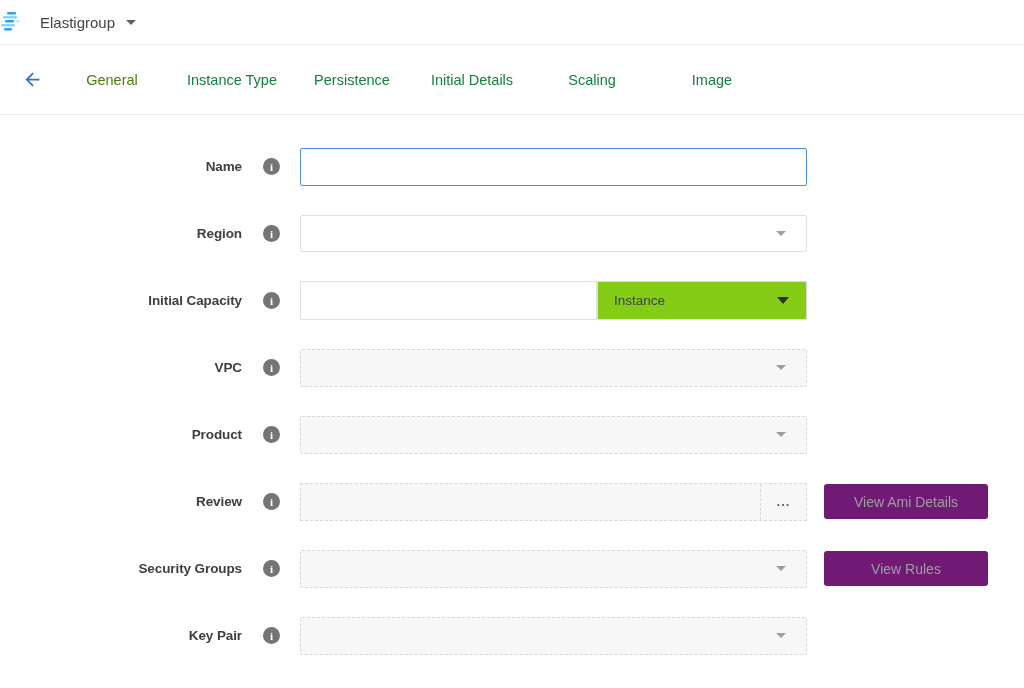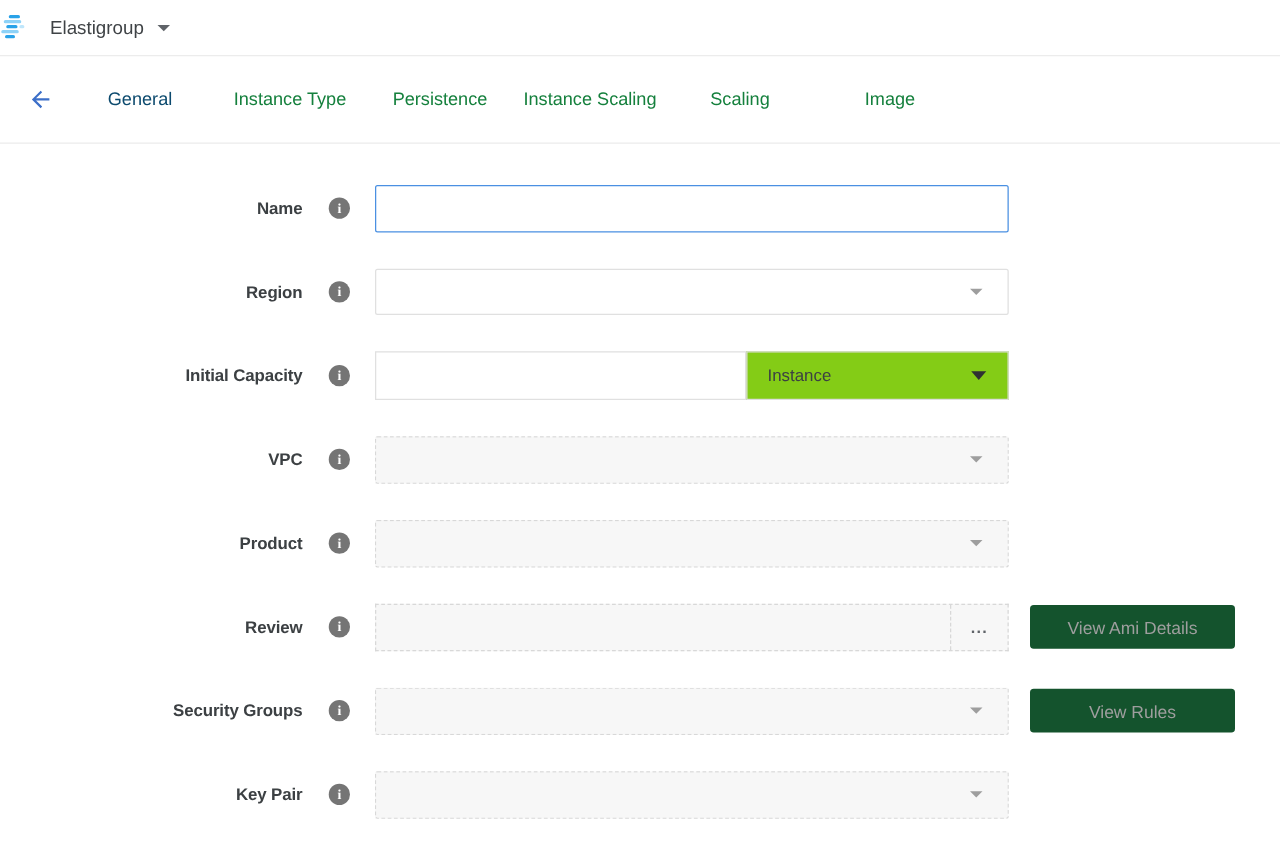--- a/index.html
+++ b/index.html
@@ -10,21 +10,21 @@
   .logo { width:28px; height:24px; display:flex; align-items:center; }
   .app-switcher { display:flex; align-items:center; gap:11px; margin-left:12px; cursor:pointer; }
   .app-title { font-size:15px; color:#3f4346; }
   .caret { width:0; height:0; border-left:5px solid transparent; border-right:5px solid transparent; border-top:5px solid #5f6368; }
 
   
   .tabbar { height:70px; display:flex; align-items:center; border-bottom:1px solid #ececec; }
   .back-button { width:40px; height:40px; margin-left:12px; background:none; border:none; display:flex; align-items:center; justify-content:center; cursor:pointer; }
   .tabs { display:flex; }
   .tab { width:120px; text-align:center; font-size:14.5px; color:#15803d; cursor:pointer; white-space:nowrap; }
-  .tab.active { color:#0c4a6e; }
+  .tab.active { color:#4d7c0f; }
 
   
   .form { padding-top:32px; }
   .row { display:flex; align-items:center; margin-bottom:28px; height:39px; }
   .label-cell { width:300px; display:flex; justify-content:flex-end; align-items:center; padding-right:20px; gap:21px; }
   .field-label { font-weight:bold; font-size:13.5px; color:#3c4043; letter-spacing:-0.1px; }
   .info-icon { width:17px; height:17px; min-width:17px; border-radius:50%; background:#757575; color:#ffffff;
                font-size:11px; font-weight:bold; font-family:"Liberation Serif", serif;
                display:flex; align-items:center; justify-content:center; cursor:pointer; }
   .control-cell { width:507px; display:flex; align-items:center; }
@@ -41,21 +41,21 @@
   .unit-select { width:210px; height:39px; background:#84cc16; border:1px solid #dedede;
                  display:flex; align-items:center; justify-content:space-between; padding:0 17px 0 16px; cursor:pointer; }
   .unit-select .unit-text { font-size:13.5px; color:#3c4043; }
   .unit-select .caret { border-left-width:6px; border-right-width:6px; border-top-width:7px; border-top-color:#2f3133; }
 
   .image-picker { width:507px; height:38px; border:1px dashed #d8d8d8; background:#f7f7f7; display:flex; }
   .image-value { flex:1; }
   .image-browse { width:46px; border-left:1px dashed #d8d8d8; display:flex; align-items:center; justify-content:center;
                   color:#5f6368; font-size:13px; font-weight:bold; letter-spacing:1px; cursor:pointer; }
 
-  .side-button { margin-left:17px; width:164px; height:35px; background:#14532d; border:none; border-radius:3px;
+  .side-button { margin-left:17px; width:164px; height:35px; background:#701a75; border:none; border-radius:3px;
                  color:#9e9e9e; font-size:14px; font-family:inherit; cursor:pointer; white-space:nowrap; }
 </style>
 </head>
 <body>
 
 <header class="topbar">
   <span class="logo">
     <svg width="26" height="24" viewBox="0 0 26 24" aria-hidden="true">
       <rect x="7" y="2" width="9" height="2.6" rx="1.3" fill="#29a2e8"></rect>
       <rect x="3" y="6" width="14" height="2.6" rx="1.3" fill="#8ed2f7"></rect>
@@ -74,21 +74,21 @@
 <nav class="tabbar">
   <button class="back-button">
     <svg width="21" height="21" viewBox="0 0 24 24">
       <path d="M20 11H7.83l5.59-5.59L12 4l-8 8 8 8 1.41-1.41L7.83 13H20v-2z" fill="#3c6fc8"></path>
     </svg>
   </button>
   <div class="tabs">
     <div class="tab active">General</div>
     <div class="tab">Instance Type</div>
     <div class="tab">Persistence</div>
-    <div class="tab">Instance Scaling</div>
+    <div class="tab">Initial Details</div>
     <div class="tab">Scaling</div>
     <div class="tab">Image</div>
   </div>
 </nav>
 
 <main class="form">
 
   <div class="row">
     <div class="label-cell">
       <span class="field-label">Name</span>

